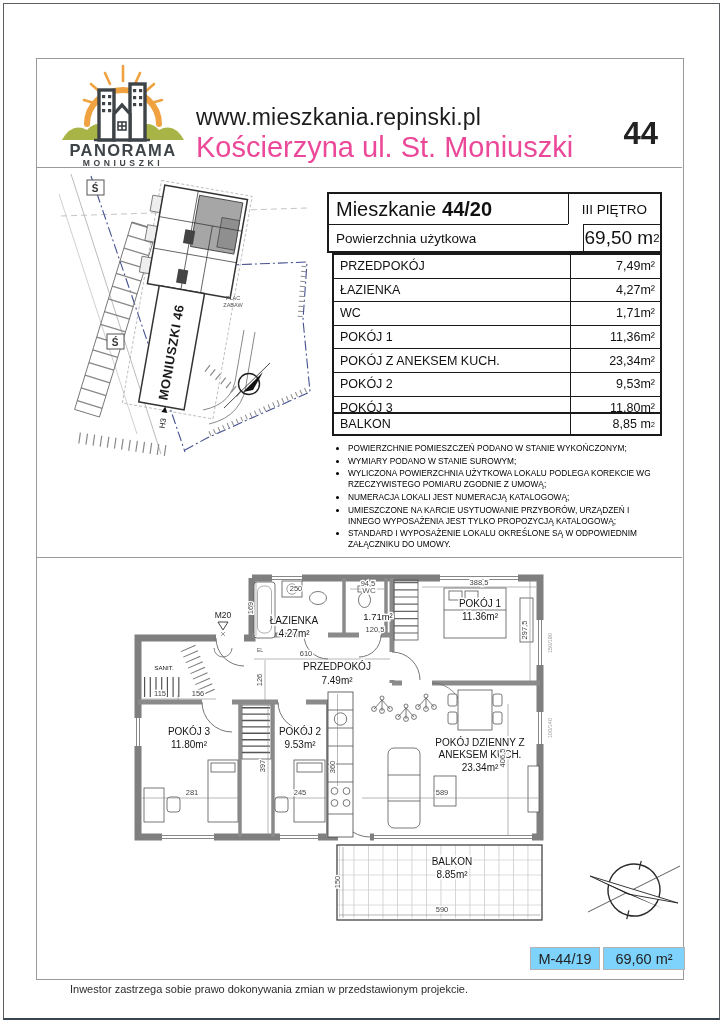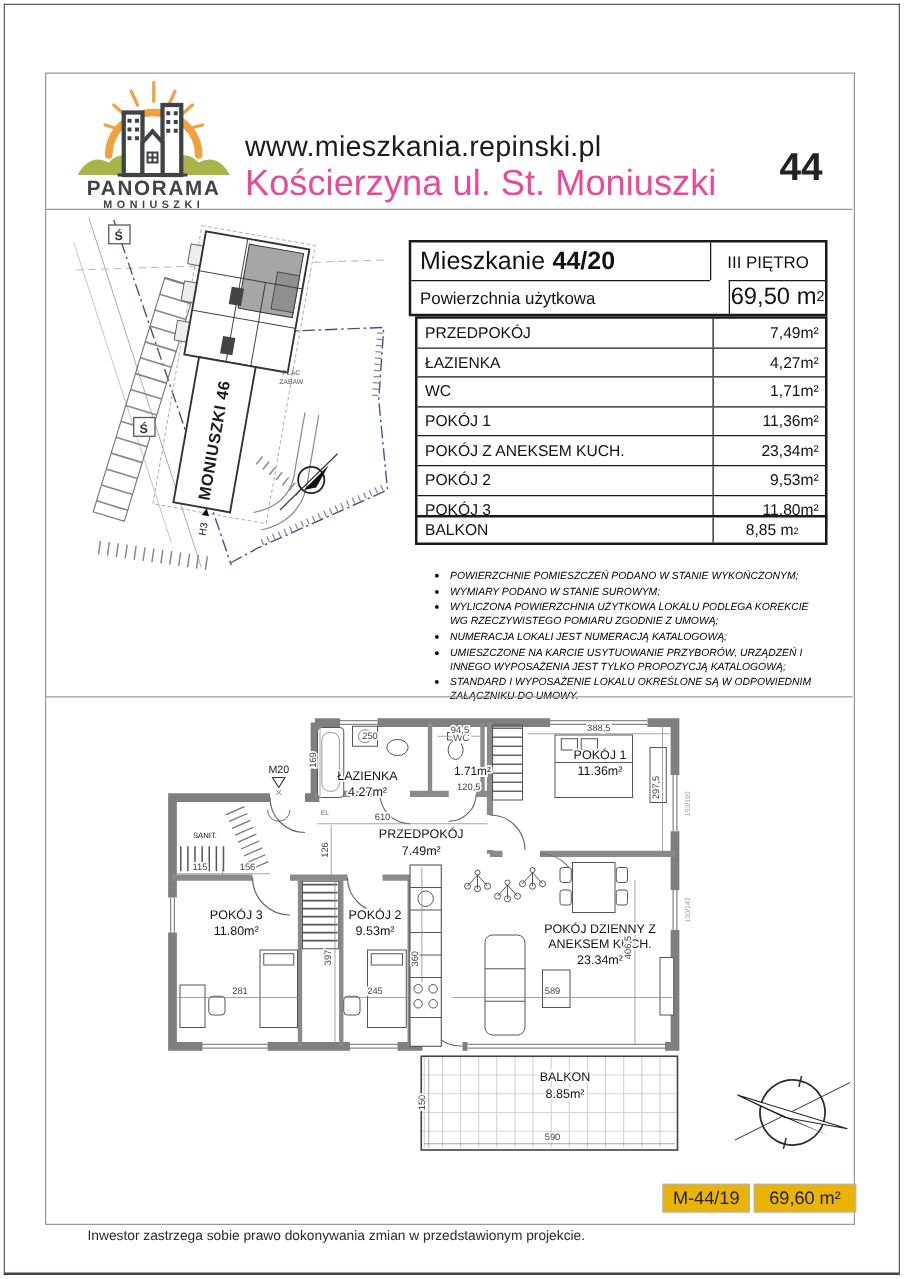--- a/index.html
+++ b/index.html
@@ -29,31 +29,31 @@
   
   .t2{position:absolute;left:332px;top:253px;width:330px;border:2px solid #1a1a1a;box-sizing:border-box;background:#fff;}
   .t2 .row{display:grid;grid-template-columns:1fr 90px;height:22.6px;border-top:1px solid #1a1a1a;}
   .t2 .row:first-child{border-top:none;}
   .t2 .n{display:flex;align-items:center;padding-left:6px;font-size:12.5px;}
   .t2 .v{display:flex;align-items:center;justify-content:flex-end;padding-right:5px;font-size:12.5px;border-left:1px solid #1a1a1a;}
 
   .t3{position:absolute;left:332px;top:412px;width:330px;height:24px;border:2px solid #1a1a1a;box-sizing:border-box;
       display:grid;grid-template-columns:1fr 90px;background:#fff;}
   .t3 .n{display:flex;align-items:center;padding-left:6px;font-size:12.5px;}
-  .t3 .v{display:flex;align-items:center;justify-content:flex-end;padding-right:21px;font-size:12.5px;border-left:1px solid #1a1a1a;}
+  .t3 .v{display:flex;align-items:center;justify-content:flex-end;padding-right:5px;font-size:12.5px;border-left:1px solid #1a1a1a;}
 
   
   .notes{position:absolute;left:333px;top:443px;width:330px;}
-  .notes ul{margin:12px;padding-left:15px;font-style:italic;}
+  .notes ul{margin:0;padding-left:15px;}
   .notes li{font-size:8.3px;line-height:1.34;color:#000;margin-bottom:1.5px;}
 
   
   .ftab{position:absolute;left:530px;top:947px;display:flex;gap:3px;}
   .ftab .fc{height:23px;display:flex;align-items:center;justify-content:center;border:1px solid #b3b3b3;
-            font-size:14.5px;color:#222;background:#eab308;box-sizing:border-box;}
+            font-size:14.5px;color:#222;background:#7dd3fc;box-sizing:border-box;}
   .fc1{width:70px;}.fc2{width:82px;}
   .disclaimer{position:absolute;left:42px;top:983px;font-size:11px;color:#2b2b2b;margin-left:28px;}
 
   svg text{font-family:"Liberation Sans",sans-serif;}
 </style>
 </head>
 <body>
 
 <div class="page">
   <div class="outer-border"></div>

